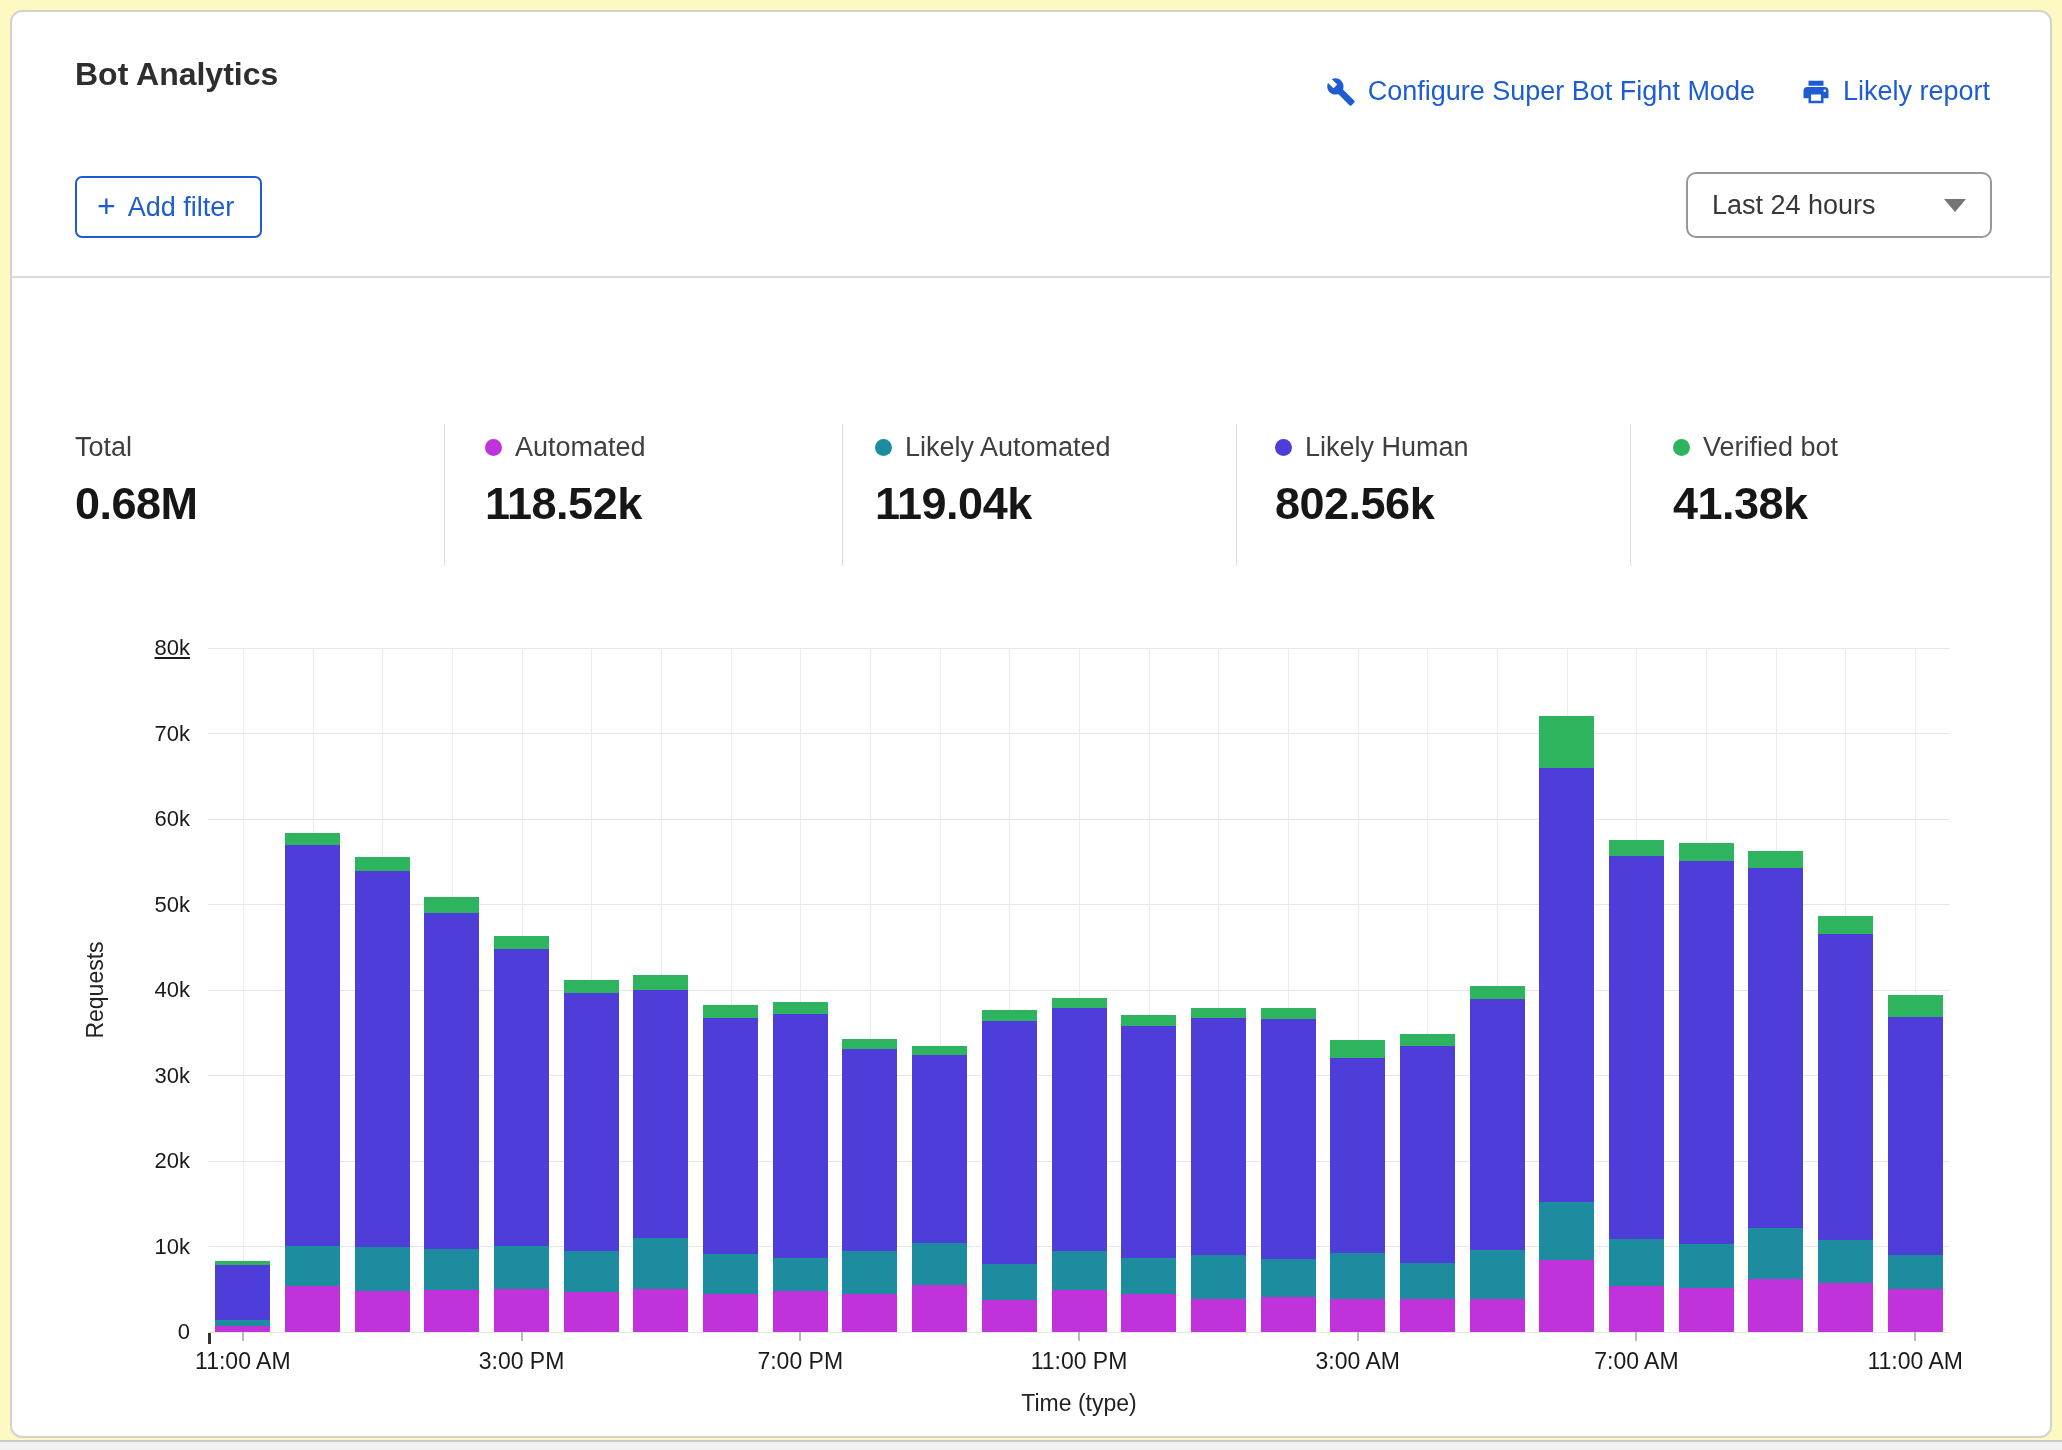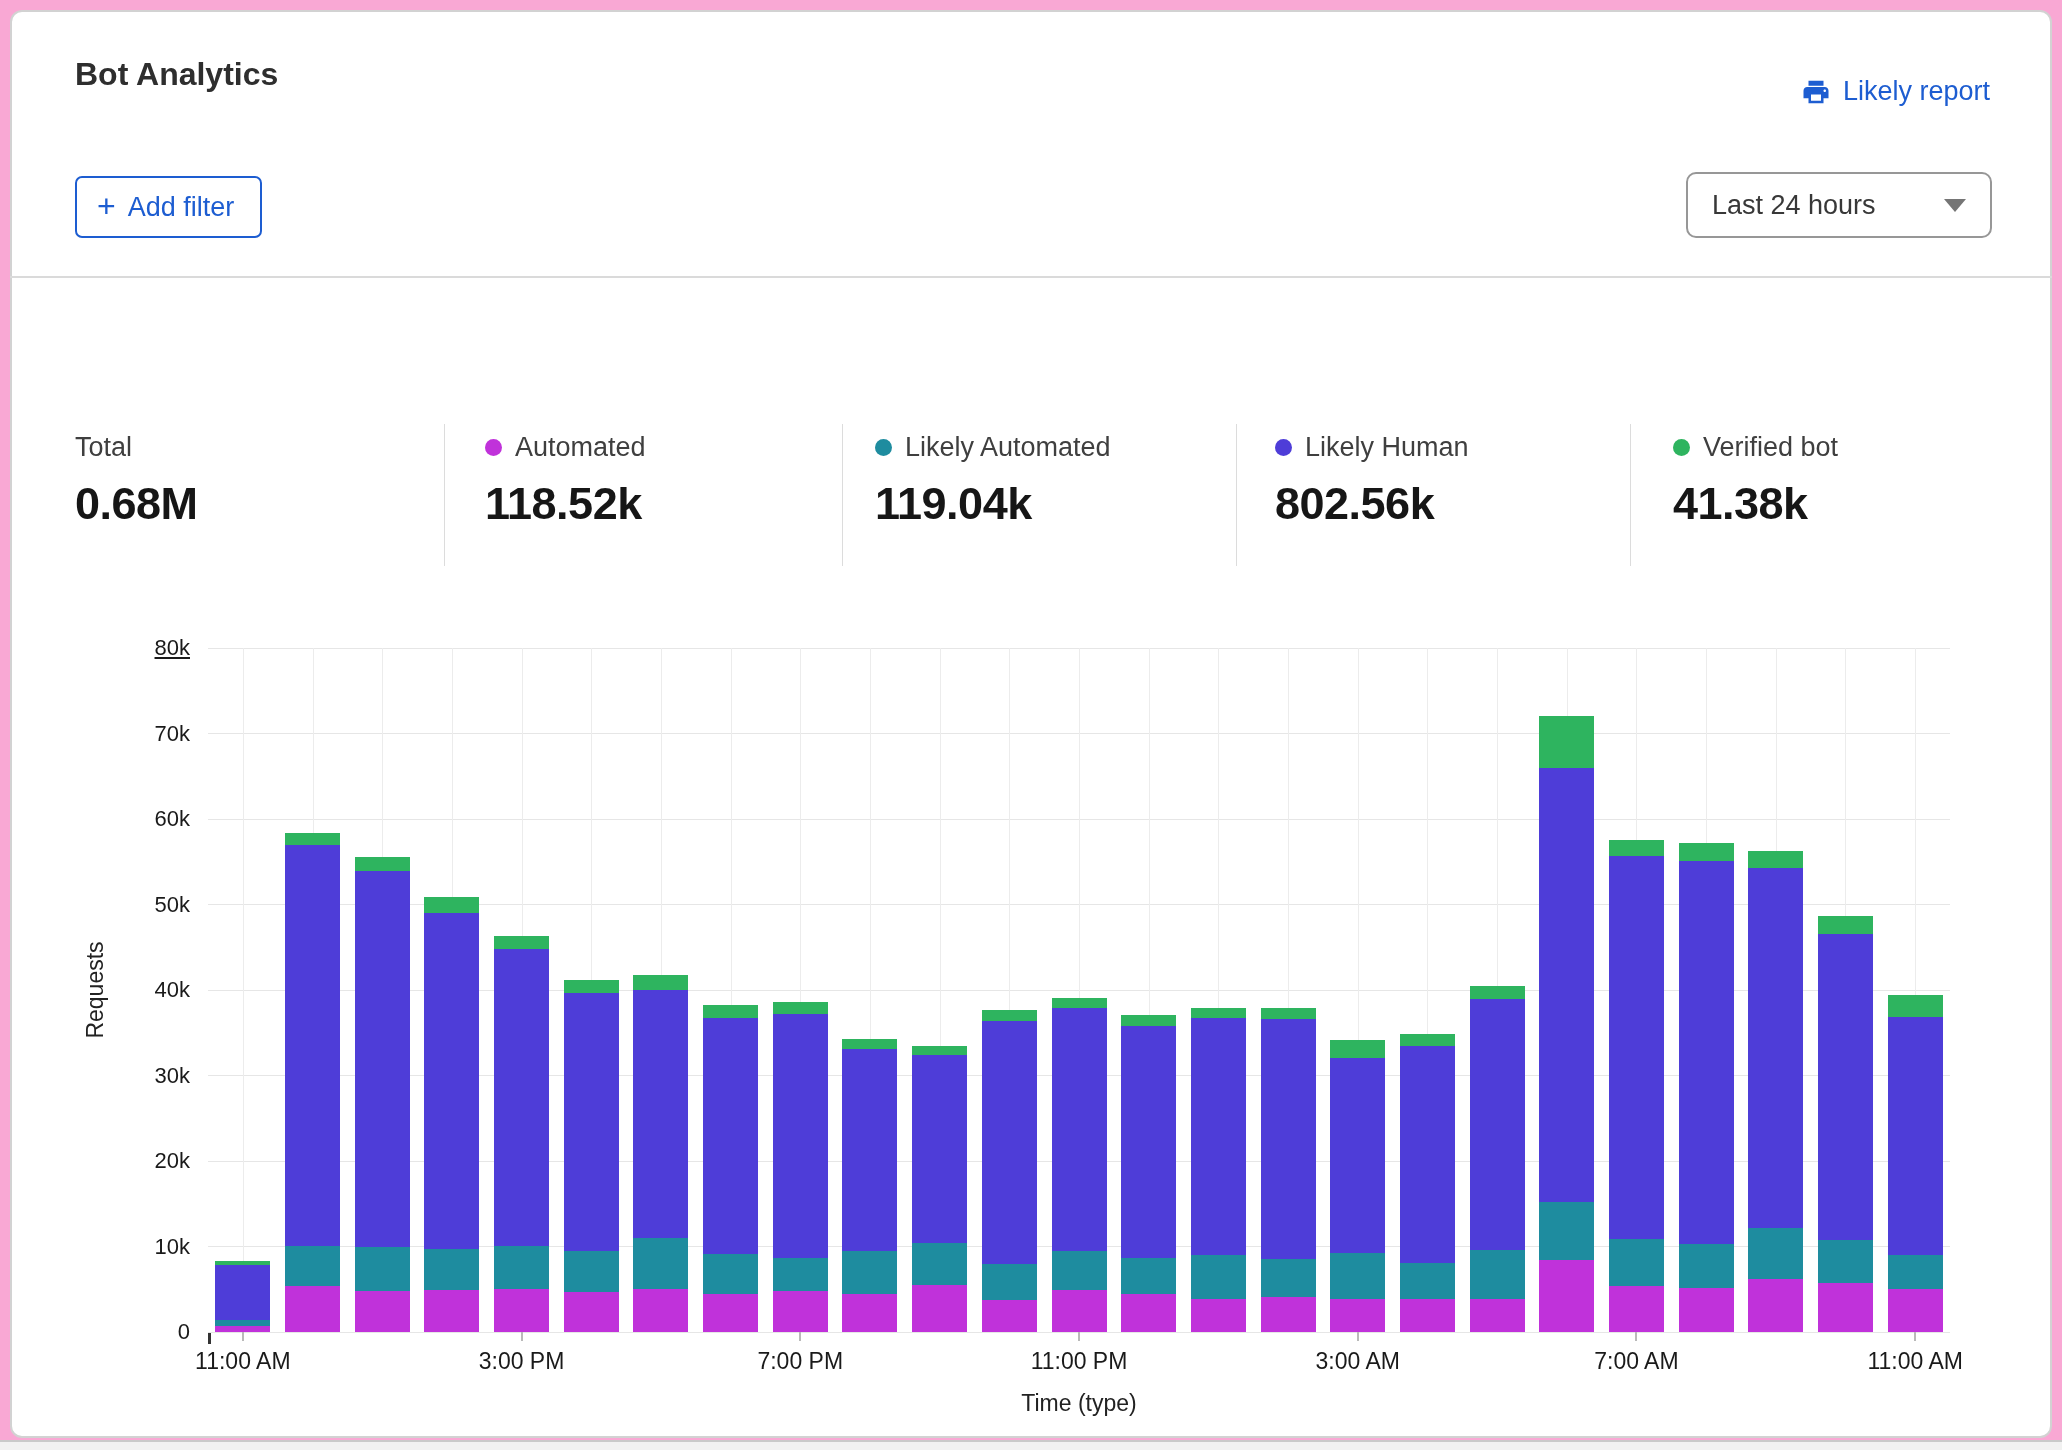--- a/index.html
+++ b/index.html
@@ -1,19 +1,19 @@
 <!DOCTYPE html>
 <html><head>
 <meta charset="utf-8">
 <style>
   * { margin:0; padding:0; box-sizing:border-box; }
   html,body { background:#fafafa; }
   .page {
     position:relative; width:2062px; height:1450px; overflow:hidden;
-    font-family:"Liberation Sans", sans-serif; background:#f9a8d4;
+    font-family:"Liberation Sans", sans-serif; background:#fef9c3;
   }
   .card {
     position:absolute; left:10px; top:10px; width:2042px; height:1428px;
     background:#ffffff; border:2px solid #d2d2d2; border-radius:12px;
   }
   .below-strip { position:absolute; left:0; top:1440px; width:2062px; height:10px;
     background:#f1f1f1; border-top:2px solid #c9c9c9; }
 
   
   .page-title { position:absolute; left:75px; top:56px; font-size:32px; font-weight:700; color:#2e2e2e; }
@@ -67,20 +67,28 @@
 </style>
 </head>
 <body>
 
 <div class="page">
   <div class="card"></div>
 
   <div class="page-title">Bot Analytics</div>
 
   <div class="header-links">
+    <div class="hlink">
+      <span>
+        <svg width="30" height="30" viewBox="0 0 24 24" fill="#1d5dd1">
+            <path d="M22.7 19l-9.1-9.1c.9-2.3.4-5-1.5-6.9-2-2-5-2.4-7.4-1.3L9 6 6 9 1.6 4.7C.4 7.1.9 10.1 2.9 12.1c1.9 1.9 4.6 2.4 6.9 1.5l9.1 9.1c.4.4 1 .4 1.4 0l2.3-2.3c.5-.4.5-1.1.1-1.4z"></path>
+          </svg>
+      </span>
+      <span>Configure Super Bot Fight Mode</span>
+    </div>
     <div class="hlink">
       <span>
         <svg width="30" height="30" viewBox="0 0 24 24" fill="#1d5dd1">
             <path d="M19 8H5c-1.66 0-3 1.34-3 3v6h4v4h12v-4h4v-6c0-1.66-1.34-3-3-3zm-3 11H8v-5h8v5zm3-7c-.55 0-1-.45-1-1s.45-1 1-1 1 .45 1 1-.45 1-1 1zm-1-9H6v4h12V3z"></path>
           </svg>
       </span>
       <span>Likely report</span>
     </div>
   </div>
 

